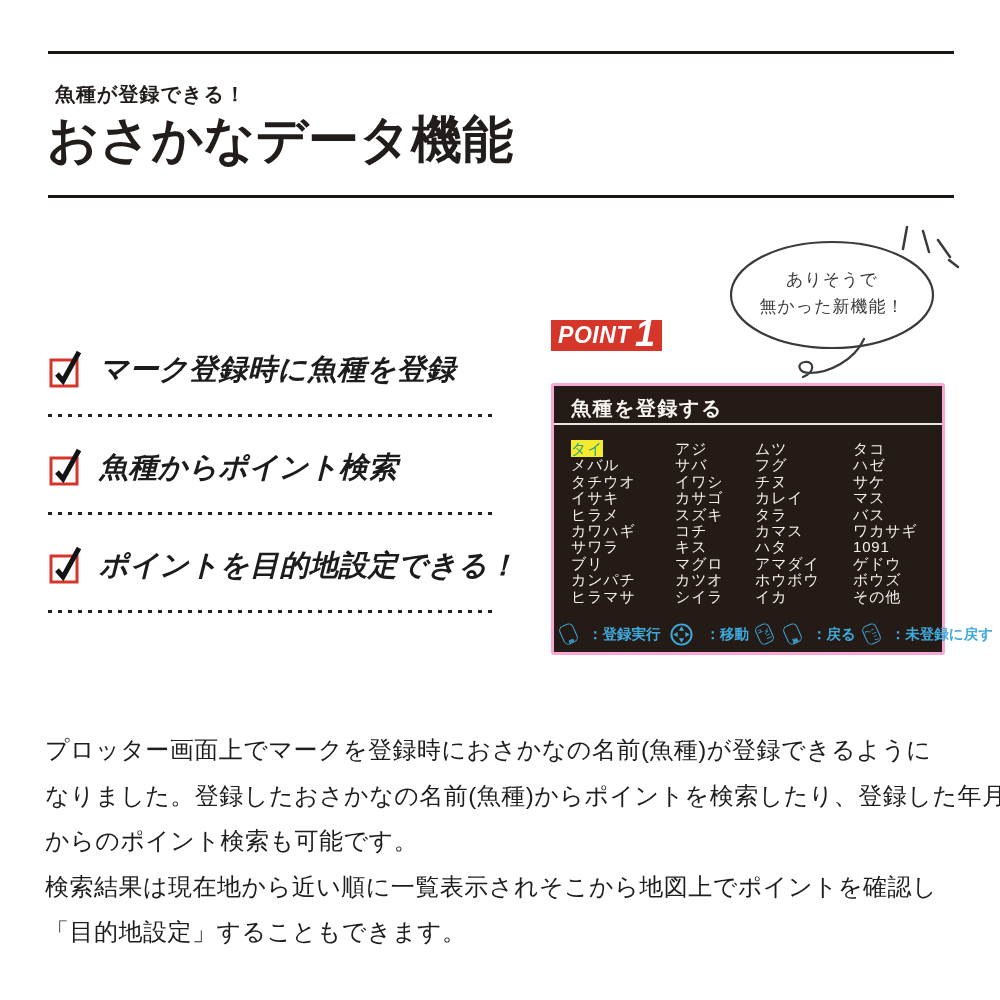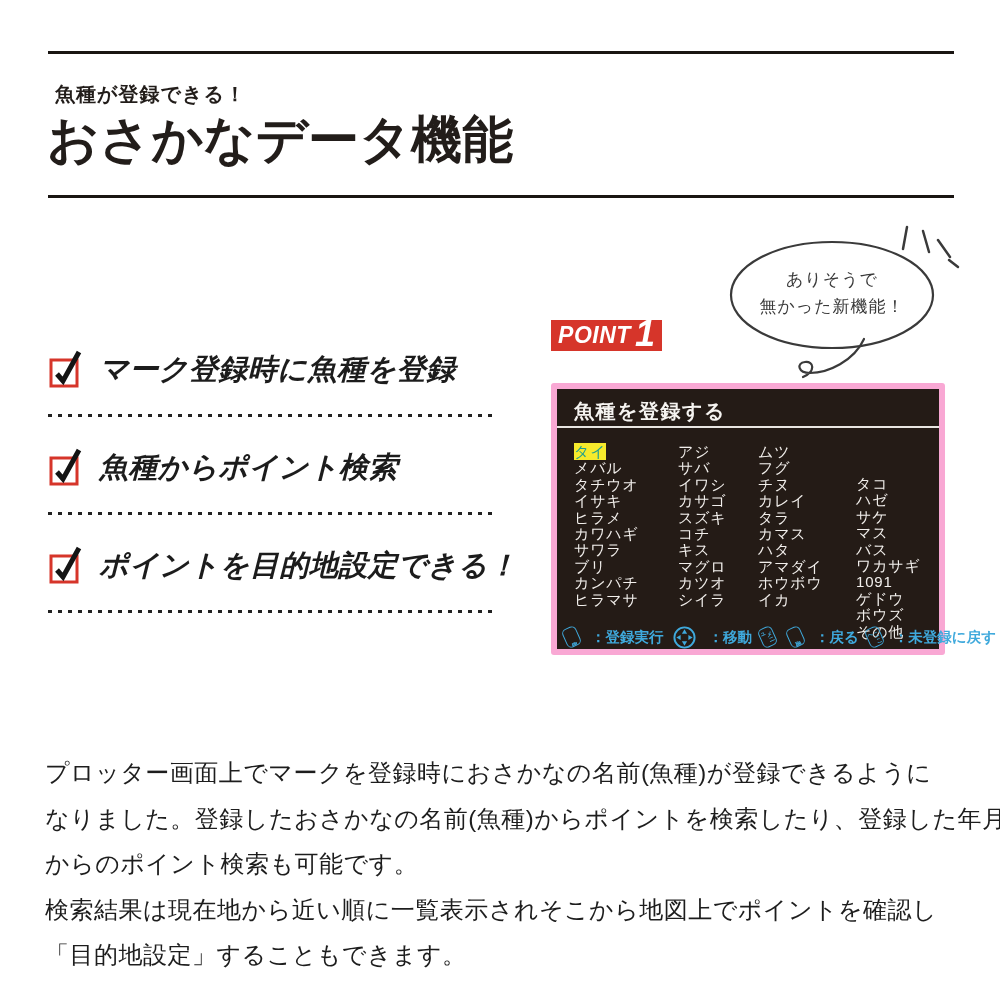--- a/index.html
+++ b/index.html
@@ -34,42 +34,42 @@
   .check-label{font-size:29px;font-weight:800;font-style:italic;color:#1c1c1c;letter-spacing:0.5px;white-space:nowrap;}
   .dash{height:3px;margin:24px 0 31px 0;
     background:repeating-linear-gradient(to right,#222 0 4px,transparent 4px 10px);}
   
   .point-badge{position:absolute;left:551px;top:320px;width:111px;height:31px;background:var(--accent-red);
     display:flex;align-items:center;justify-content:center;gap:4px;color:#fff;}
   .point-word{font-size:23px;font-weight:700;font-style:italic;letter-spacing:0.5px;}
   .point-number{font-size:36px;font-weight:700;font-style:italic;margin-bottom:3px;}
   
   .screen{position:absolute;left:551px;top:383px;width:394px;height:272px;
-    background:var(--screen-bg);border:6px solid #f9a8d4;border-radius:3px;}
+    background:var(--screen-bg);border:3px solid #f9a8d4;border-radius:3px;}
   .screen-title{position:absolute;left:17px;top:9px;font-size:20px;font-weight:600;color:#f6f4f1;letter-spacing:1.5px;}
   .screen-sep{position:absolute;left:0;right:0;top:37px;height:2px;background:#e8e5e1;}
   .fish-grid{position:absolute;left:17px;top:55px;right:8px;height:166px;}
   .fish-col{position:absolute;top:0;}
   .fish-col.c0{left:0;}
   .fish-col.c1{left:104px;}
   .fish-col.c2{left:184px;}
-  .fish-col.c3{left:282px;margin-top:32px;}
+  .fish-col.c3{left:282px;}
   .fish-row{height:16.4px;font-size:15px;line-height:16px;color:#f2efec;font-weight:500;letter-spacing:0.8px;white-space:nowrap;}
   .sel{background:var(--highlight-yellow);color:var(--highlight-text);padding:0 0;}
   
   .control-bar{position:absolute;left:6px;right:3px;top:233px;height:30px;
     display:flex;align-items:center;gap:7px;color:var(--control-cyan);}
   .ctrl{display:inline-flex;align-items:center;gap:11px;}
   .ctrl-label{font-size:14.5px;font-weight:bold;letter-spacing:0px;white-space:nowrap;}
   .key{display:inline-flex;align-items:center;justify-content:center;
     width:15px;height:20px;border:1.5px solid var(--control-cyan);border-radius:5px;
     transform:rotate(-24deg);font-size:6px;line-height:1;font-weight:bold;
     writing-mode:vertical-rl;text-orientation:upright;letter-spacing:0;overflow:hidden;margin:0 1px;}
   
-  .description{position:absolute;left:45px;top:750px;width:915px;}
+  .description{position:absolute;left:45px;top:727px;width:915px;}
   .para-line{font-size:24px;line-height:45.5px;font-weight:500;color:#1d1d1d;letter-spacing:0.5px;white-space:nowrap;}
 </style>
 </head>
 <body>
 
 <div class="rule top"></div>
 <div class="tagline">魚種が登録できる！</div>
 <h1 class="page-title">おさかなデータ機能</h1>
 <div class="rule under-title"></div>
 

